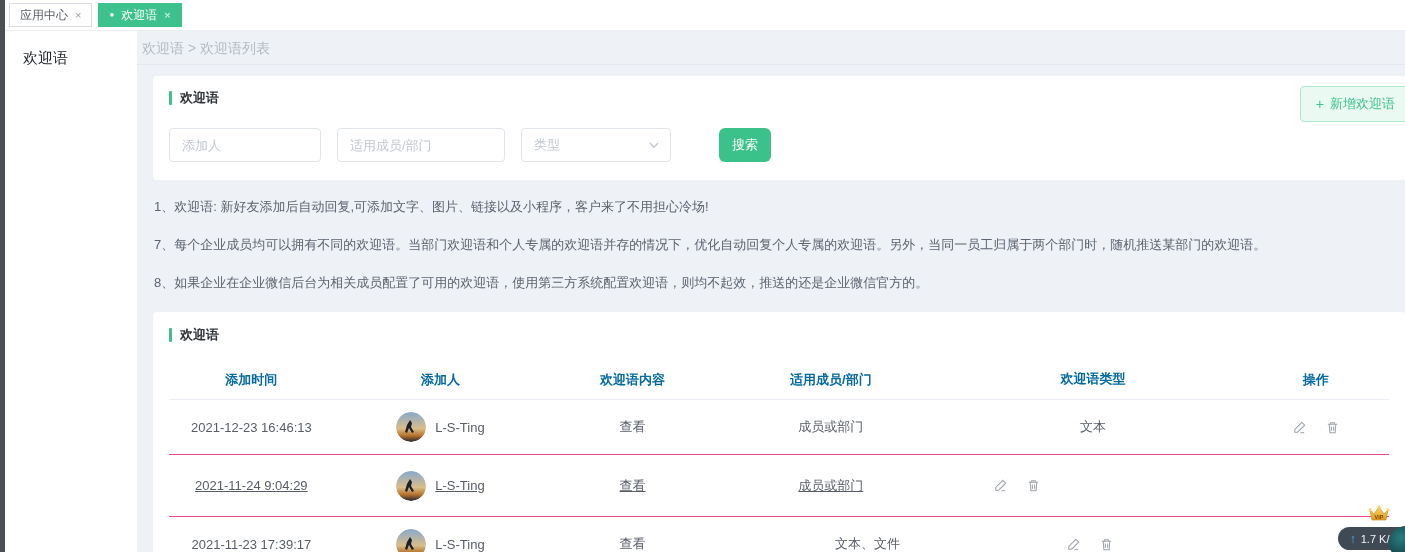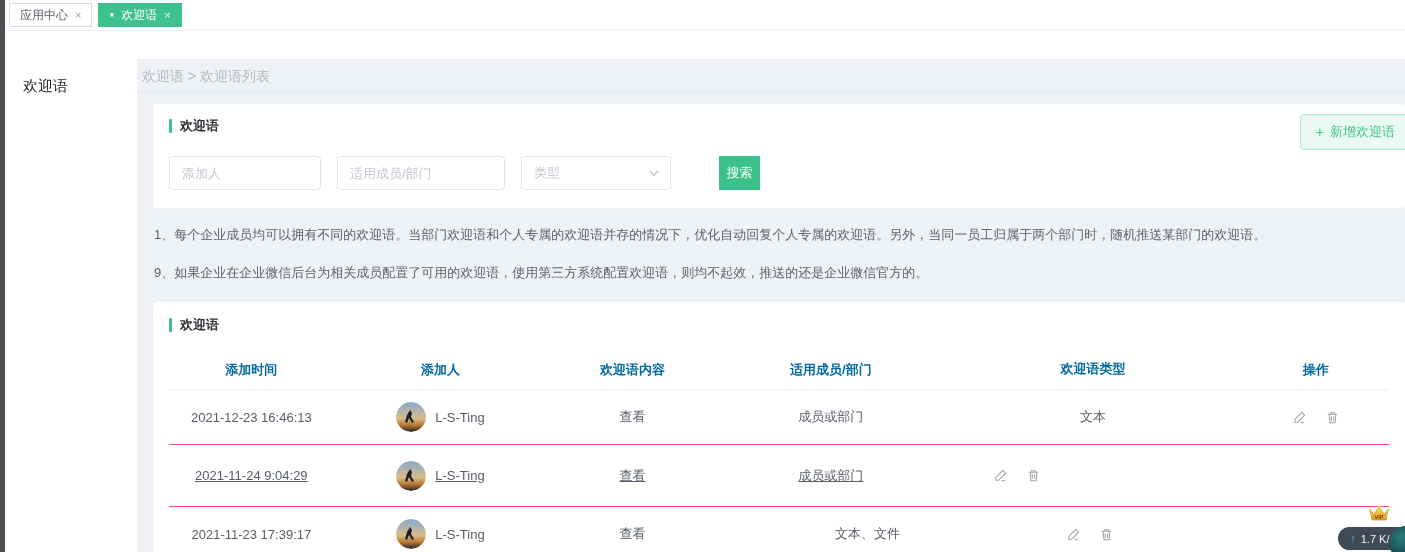--- a/index.html
+++ b/index.html
@@ -1,18 +1,18 @@
 <!DOCTYPE html>
 <html><head>
 <meta charset="utf-8">
 <style>
   * { margin:0; padding:0; box-sizing:border-box; }
   html,body { width:1405px; height:552px; overflow:hidden; font-family:"Liberation Sans","DejaVu Sans",sans-serif; background:#fff; }
   .edge-strip { position:absolute; left:0; top:0; width:5px; height:552px; background:#4b4e53; z-index:50; }
-  .app { position:absolute; left:5px; top:0; right:0; bottom:0; display:flex; flex-direction:column;gap:28px; }
+  .app { position:absolute; left:5px; top:0; right:0; bottom:0; display:flex; flex-direction:column; }
 
   
   .tab-bar { height:31px; background:#fff; display:flex; align-items:center; padding-left:4px; gap:6px; border-bottom:1px solid #eceef1; flex:none; }
   .tab { height:24px; display:flex; align-items:center; gap:7px; padding:0 10px; font-size:12px; border:1px solid #d9dde3; background:#fff; color:#595e66; cursor:pointer; }
   .tab .close { font-size:11px; color:#9aa0a6; line-height:1; }
   .tab.active { background:#3ec28d; border-color:#3ec28d; color:#fff; }
   .tab.active .close { color:rgba(255,255,255,.9); }
   .tab .dot { font-size:8px; color:#fff; line-height:1; }
 
   
@@ -31,21 +31,21 @@
 
   .filter-row { display:flex; align-items:center; margin-top:21px; }
   .f-input { height:34px; border:1px solid #e0e4eb; border-radius:4px; background:#fff; font-size:13px; color:#555b66; padding:0 12px; outline:none; font-family:inherit; }
   .f-input::placeholder { color:#c2c7cf; }
   .in-adder { width:152px; margin-right:16px; }
   .in-member { width:168px; margin-right:16px; }
   .select { width:150px; height:34px; border:1px solid #e0e4eb; border-radius:4px; display:flex; align-items:center; justify-content:space-between; padding:0 10px 0 12px; font-size:13px; color:#c2c7cf; margin-right:48px; cursor:pointer; background:#fff;text-align:right; }
   .date-range { width:350px; height:34px; border:1px solid #e0e4eb; border-radius:4px; display:flex; align-items:center; font-size:13px; background:#fff; padding:0 12px; margin-right:16px; cursor:pointer; }
   .date-range .ph { color:#c2c7cf; flex:1; text-align:center; }
   .date-range .sep { color:#3a3f46; padding:0 8px; }
-  .search-btn { height:34px; width:41px; background:#3bc18a; color:#fff; border:none; border-radius:0; font-size:13px; cursor:pointer; font-family:inherit; }
+  .search-btn { height:34px; width:52px; background:#3bc18a; color:#fff; border:none; border-radius:6px; font-size:13px; cursor:pointer; font-family:inherit; }
 
   .notes { margin:18px 0 0 17px; }
   .notes p { font-size:13px; color:#5c6470; margin-bottom:20px; white-space:nowrap; }
 
   .table-card { margin-top:4px; padding:14px 16px 0 16px; height:260px; border-radius:4px 4px 0 0; }
   .tbl { margin-top:16px; width:100%; }
   .trow { display:flex; align-items:center; border-bottom:1px solid #ec4899; }
   .trow.head { font-weight:bold; color:#0369a1; height:40px; border-bottom:1px solid #ebeef5; }
   .trow { font-size:13px; color:#575d67; }
   .r1 { height:55px; } .r2 { height:62px;text-decoration:underline; } .r3 { height:55px; }
@@ -113,22 +113,23 @@
               <svg width="12" height="12" viewBox="0 0 12 12">
                   <polyline points="2,4 6,8.2 10,4" fill="none" stroke="#c2c7cf" stroke-width="1.3"></polyline>
                 </svg>
             </span>
           </div>
           <button class="search-btn">搜索</button>
         </div>
       </section>
 
       <div class="notes">
-        <p>1、每个企业成员均可以拥有不同的欢迎语。当部门欢迎语和个人专属的欢迎语并存的情况下，优化自动回复个人专属的欢迎语。另外，当同一员工归属于两个部门时，随机推送某部门的欢迎语。</p>
-        <p>9、如果企业在企业微信后台为相关成员配置了可用的欢迎语，使用第三方系统配置欢迎语，则均不起效，推送的还是企业微信官方的。</p>
+        <p>1、欢迎语: 新好友添加后自动回复,可添加文字、图片、链接以及小程序，客户来了不用担心冷场!</p>
+        <p>7、每个企业成员均可以拥有不同的欢迎语。当部门欢迎语和个人专属的欢迎语并存的情况下，优化自动回复个人专属的欢迎语。另外，当同一员工归属于两个部门时，随机推送某部门的欢迎语。</p>
+        <p>8、如果企业在企业微信后台为相关成员配置了可用的欢迎语，使用第三方系统配置欢迎语，则均不起效，推送的还是企业微信官方的。</p>
       </div>
 
       <section class="card table-card">
         <div class="section-title">
           <span class="bar"></span>
           <span>欢迎语</span>
         </div>
 
         <div class="tbl">
           <div class="trow head">

